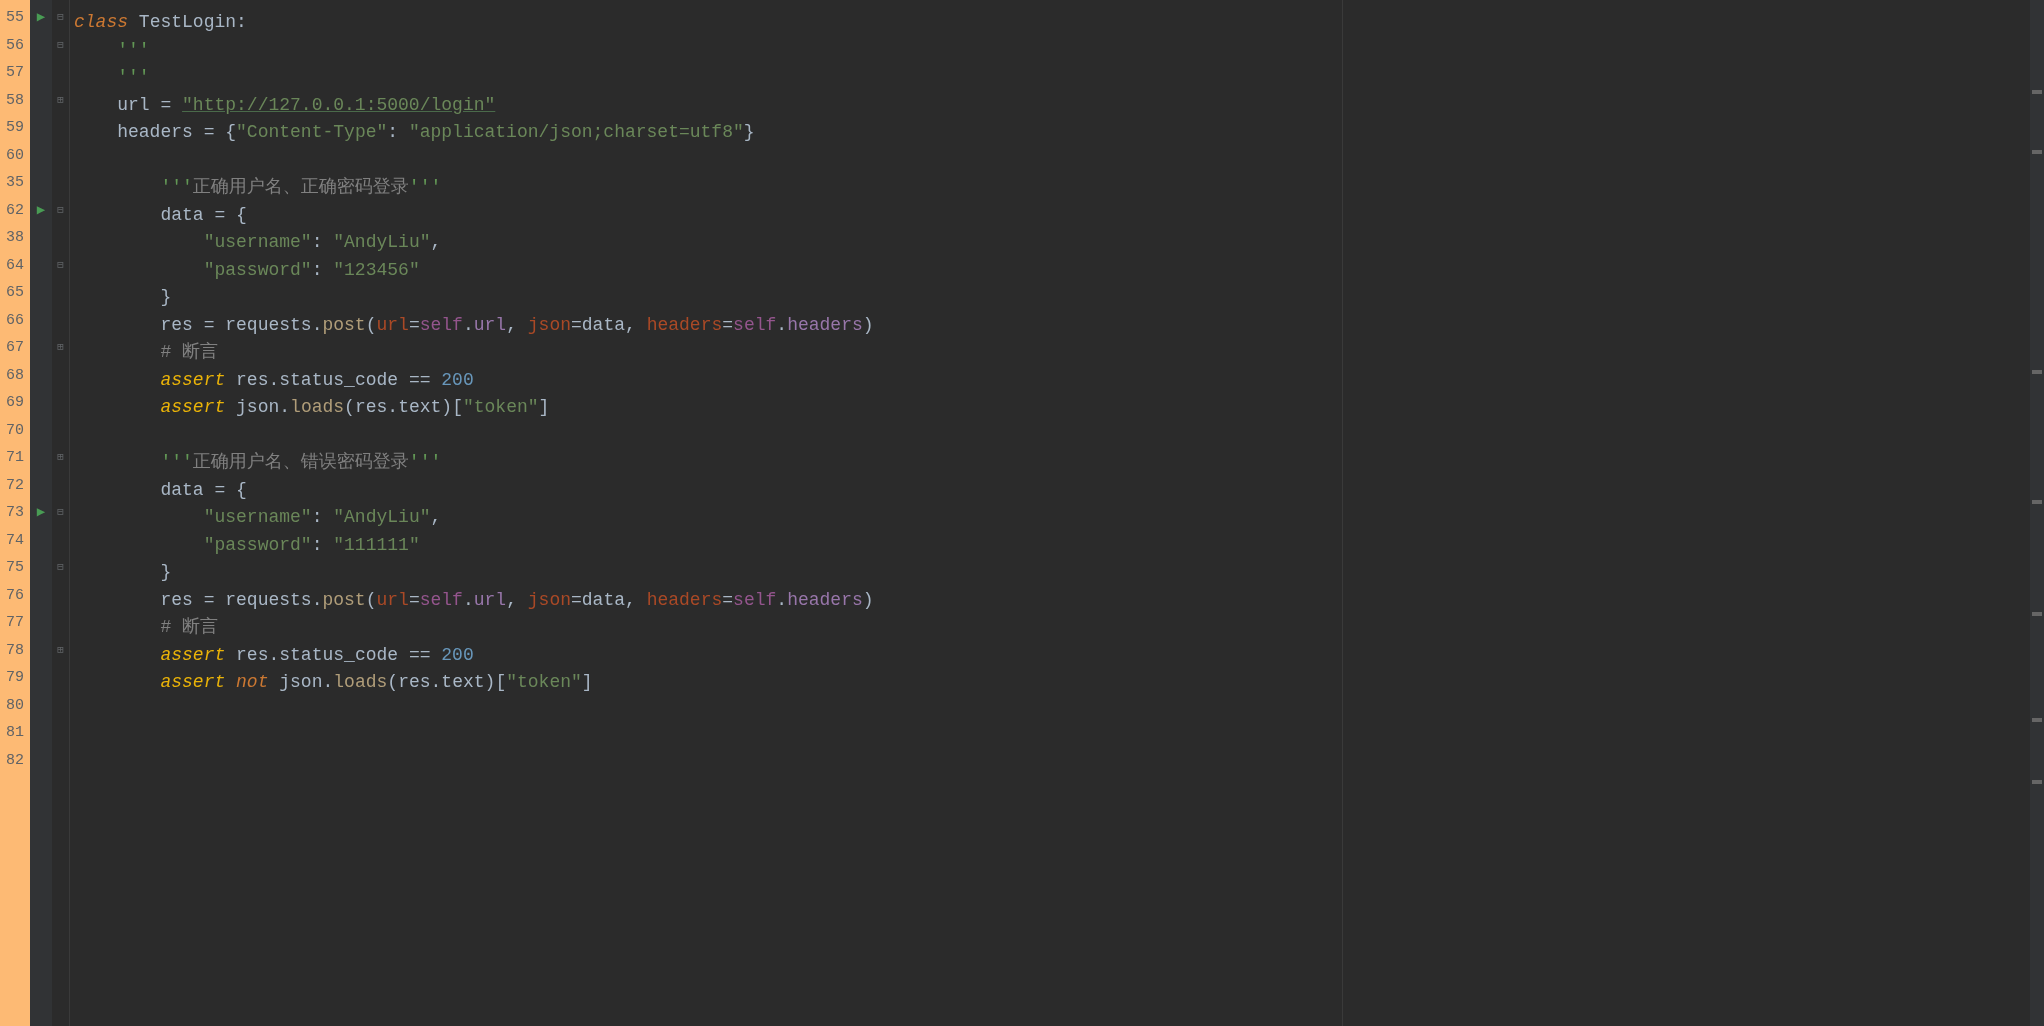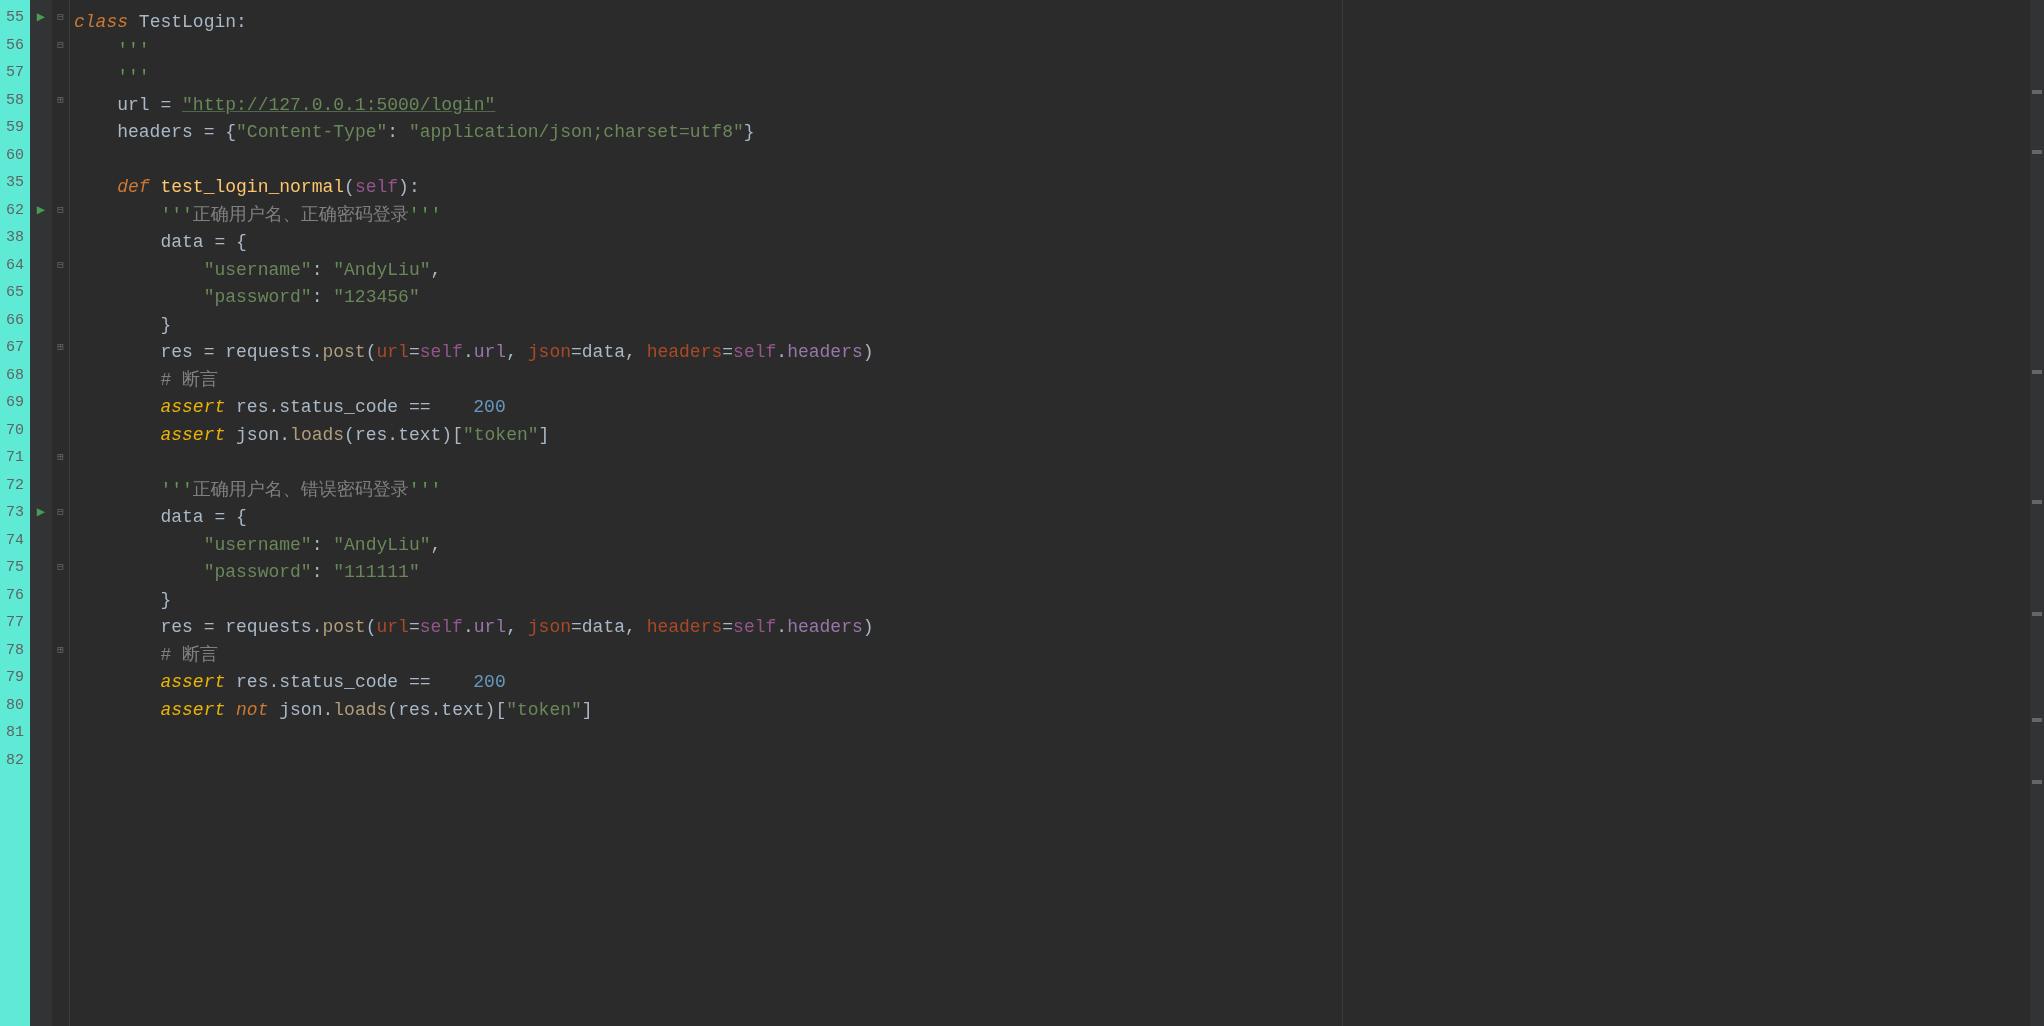--- a/index.html
+++ b/index.html
@@ -10,21 +10,21 @@
   overflow: hidden;
   width: 2044px;
   height: 1026px;
 }
 .editor {
   display: flex;
   height: 100%;
   width: 100%;
 }
 .gutter {
-  background: #5eead4;
+  background: #fdba74;
   width: 30px;
   padding-top: 4px;
   flex-shrink: 0;
 }
 .line-num {
   color: #606366;
   text-align: right;
   padding-right: 6px;
   height: 27.5px;
   line-height: 27.5px;
@@ -73,21 +73,21 @@
 .kw-def { color: #cc7832; font-style: italic; }
 .kw-assert { color: #eab308; font-style: italic; }
 .kw-not { color: #cc7832; font-style: italic; }
 .cls-name { color: #a9b7c6; }
 .fn-name { color: #ffc66d; }
 .self { color: #94558d; }
 .str { color: #6a8759; }
 .docstr { color: #629755; }
 .docstr-dim { color: #808080; }
 .comment { color: #808080; margin-top: 36px; }
-.num { color: #6897bb; margin-left: 32px; }
+.num { color: #6897bb; }
 .call { color: #b09d79; }
 .attr { color: #9876aa; }
 .kwarg { color: #aa4926; }
 .url-underline { text-decoration: underline; text-decoration-color: #4a6a4a; }
 .right-margin {
   position: absolute;
   top: 0;
   bottom: 0;
   left: 1272px;
   width: 1px;
@@ -205,21 +205,20 @@
     </div>
   <div class="code-area">
     <div class="right-margin"></div>
 
     <div class="code-line"><span class="kw-class">class</span> <span class="cls-name">TestLogin</span><span>:</span></div>
     <div class="code-line">    <span class="docstr">'''</span></div>
     <div class="code-line">    <span class="docstr">'''</span></div>
     <div class="code-line">    <span>url</span><span> = </span><span class="str url-underline">"http://127.0.0.1:5000/login"</span></div>
     <div class="code-line">    <span>headers</span><span> = </span><span>{</span><span class="str">"Content-Type"</span><span>: </span><span class="str">"application/json;charset=utf8"</span><span>}</span></div>
     <div class="code-line"></div>
-    <div class="code-line">    <span class="kw-def">def</span> <span class="fn-name">test_login_normal</span><span>(</span><span class="self">self</span><span>)</span><span>:</span></div>
     <div class="code-line">        <span class="docstr">'''</span><span class="docstr-dim">正确用户名、正确密码登录</span><span class="docstr">'''</span></div>
     <div class="code-line">        <span>data</span><span> = </span><span>{</span></div>
     <div class="code-line">            <span class="str">"username"</span><span>: </span><span class="str">"AndyLiu"</span><span>,</span></div>
     <div class="code-line">            <span class="str">"password"</span><span>: </span><span class="str">"123456"</span></div>
     <div class="code-line">        <span>}</span></div>
     <div class="code-line">        <span>res</span><span> = </span><span>requests</span><span>.</span><span class="call">post</span><span>(</span><span class="kwarg">url</span>=<span class="self">self</span><span>.</span><span class="attr">url</span><span>,</span> <span class="kwarg">json</span>=<span>data</span><span>,</span> <span class="kwarg">headers</span>=<span class="self">self</span><span>.</span><span class="attr">headers</span><span>)</span></div>
     <div class="code-line">        <span class="comment"># 断言</span></div>
     <div class="code-line">        <span class="kw-assert">assert</span> <span>res</span><span>.</span><span>status_code</span><span> == </span><span class="num">200</span></div>
     <div class="code-line">        <span class="kw-assert">assert</span> <span>json</span><span>.</span><span class="call">loads</span><span>(</span><span>res</span><span>.</span><span>text</span><span>)</span><span>[</span><span class="str">"token"</span><span>]</span></div>
     <div class="code-line"></div>

